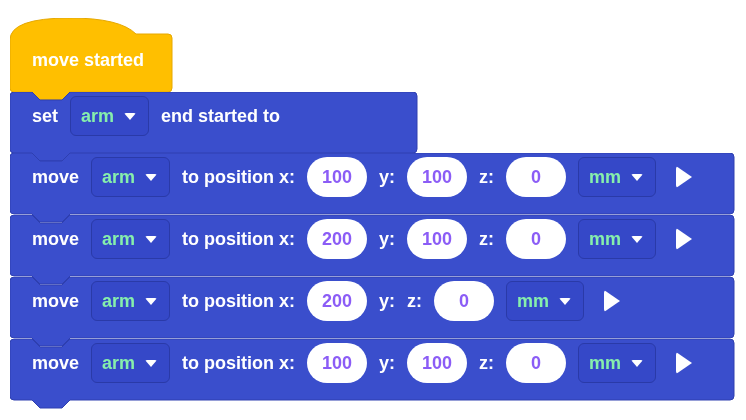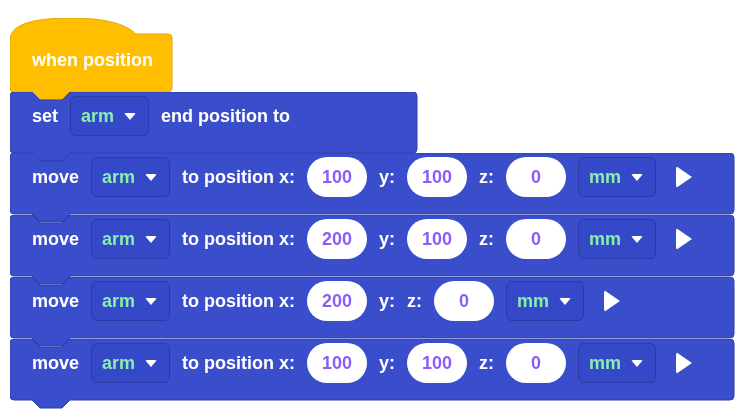--- a/index.html
+++ b/index.html
@@ -41,34 +41,34 @@
     border-left:16px solid #fff; margin-left:8px; border-radius:3px;
   }
 </style>
 </head>
 <body>
 
 <div class="hat">
   <svg width="164" height="84" viewBox="0 0 164 84">
     <path d="M0,22 Q0,0 60,0 Q110,0 126,16 L158,16 Q162,16 162,20 L162,70 Q162,74 158,74 L60,74 L52,82 L30,82 L22,74 L4,74 Q0,74 0,70 Z" fill="#FFBF00" stroke="#E6A800" stroke-width="1"></path>
   </svg>
-  <span class="label">when position</span>
+  <span class="label">move started</span>
 </div>
 
 <div class="block" style="top:92px;width:408px;">
   <svg class="bg" width="410" height="72" viewBox="0 0 410 72">
     <path d="M4,0 L22,0 L30,8 L52,8 L60,0 L403,0 Q407,0 407,4 L407,57 Q407,61 403,61 L60,61 L52,69 L30,69 L22,61 L4,61 Q0,61 0,57 L0,4 Q0,0 4,0 Z" fill="#3A4ECC" stroke="#2E3FB0" stroke-width="1"></path>
   </svg>
   <div class="row">
     <span class="txt">set</span>
     <div class="dd">
       <span>arm</span>
       <span class="caret"></span>
     </div>
-    <span class="txt">end position to</span>
+    <span class="txt">end started to</span>
   </div>
 </div>
 
 <div class="block" style="top:153px;width:724px;">
   <svg class="bg" width="726" height="72" viewBox="0 0 726 72">
     <path d="M4,0 L22,0 L30,8 L52,8 L60,0 L720,0 Q724,0 724,4 L724,57 Q724,61 720,61 L60,61 L52,69 L30,69 L22,61 L4,61 Q0,61 0,57 L0,4 Q0,0 4,0 Z" fill="#3A4ECC" stroke="#2E3FB0" stroke-width="1"></path>
   </svg>
   <div class="row">
     <span class="txt">move</span>
     <div class="dd">

